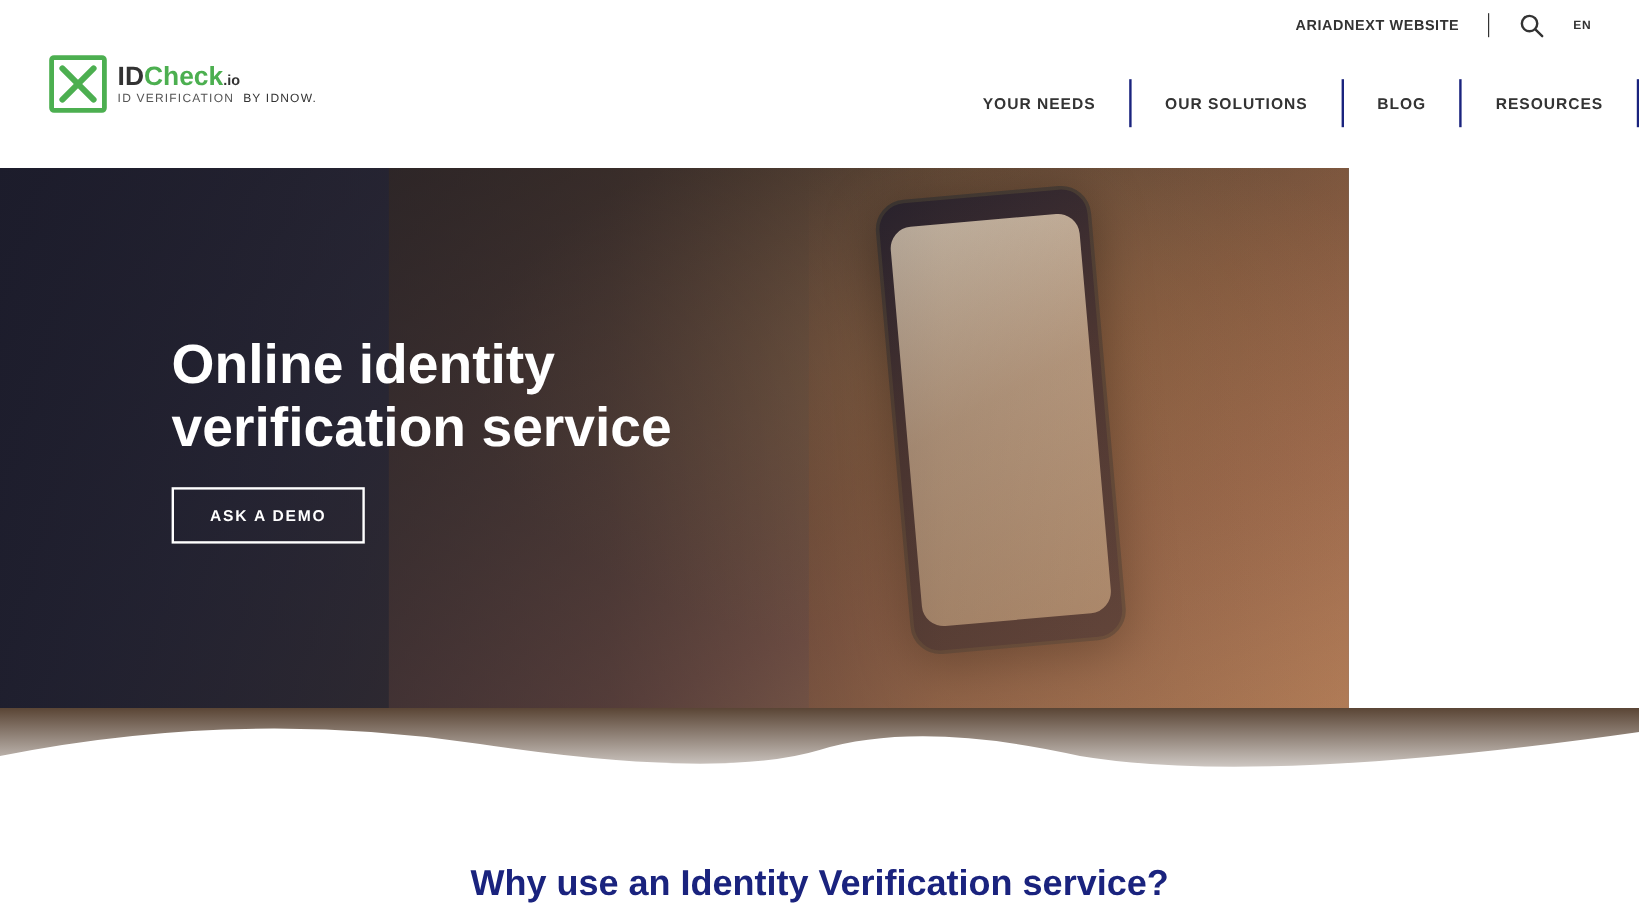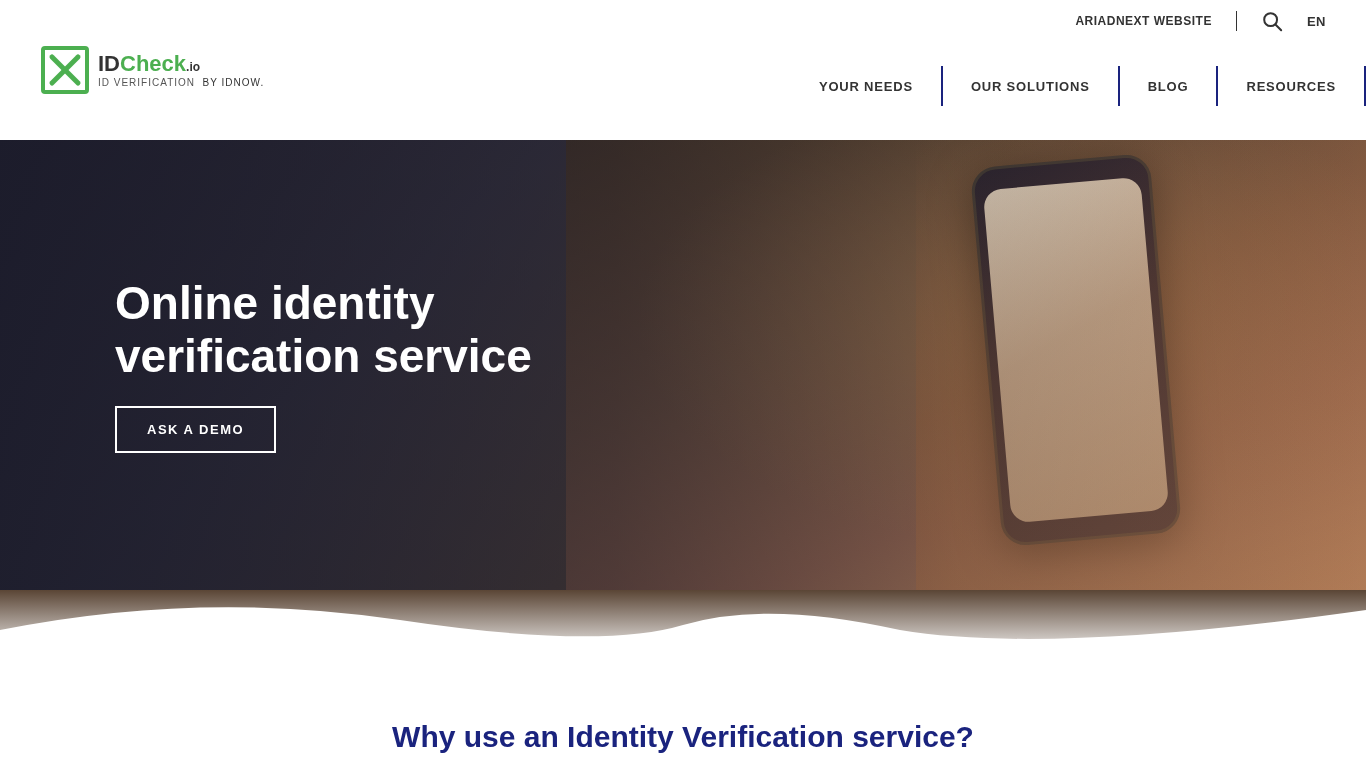--- a/index.html
+++ b/index.html
@@ -44,21 +44,21 @@
       display: flex;
       align-items: center;
     }
 
     .search-icon-svg {
       width: 22px;
       height: 22px;
     }
 
     .lang-label {
-      font-size: 13px;
+      font-size: 10px;
       font-weight: 700;
       color: #333;
       letter-spacing: 0.5px;
     }
 
     .header-nav {
       display: flex;
       align-items: center;
       justify-content: flex-end;
       flex: 1;
@@ -117,26 +117,27 @@
 
     .nav-divider {
       width: 2px;
       height: 40px;
       background: #1a237e;
     }
 
     
     .hero {
       position: relative;
-      width: 1366px;
+      width: 1124px;
       height: 450px;
       overflow: hidden;
       background: linear-gradient(135deg, #2a2a3a 0%, #3a3a4a 30%, #5a4a3a 70%, #7a5a4a 100%);
       display: flex;
       align-items: center;
+      padding-left: 28px;
     }
 
     
     .phone-silhouette {
       position: absolute;
       top: 20px;
       right: 200px;
       width: 180px;
       height: 380px;
       background: #1a1a2e;

